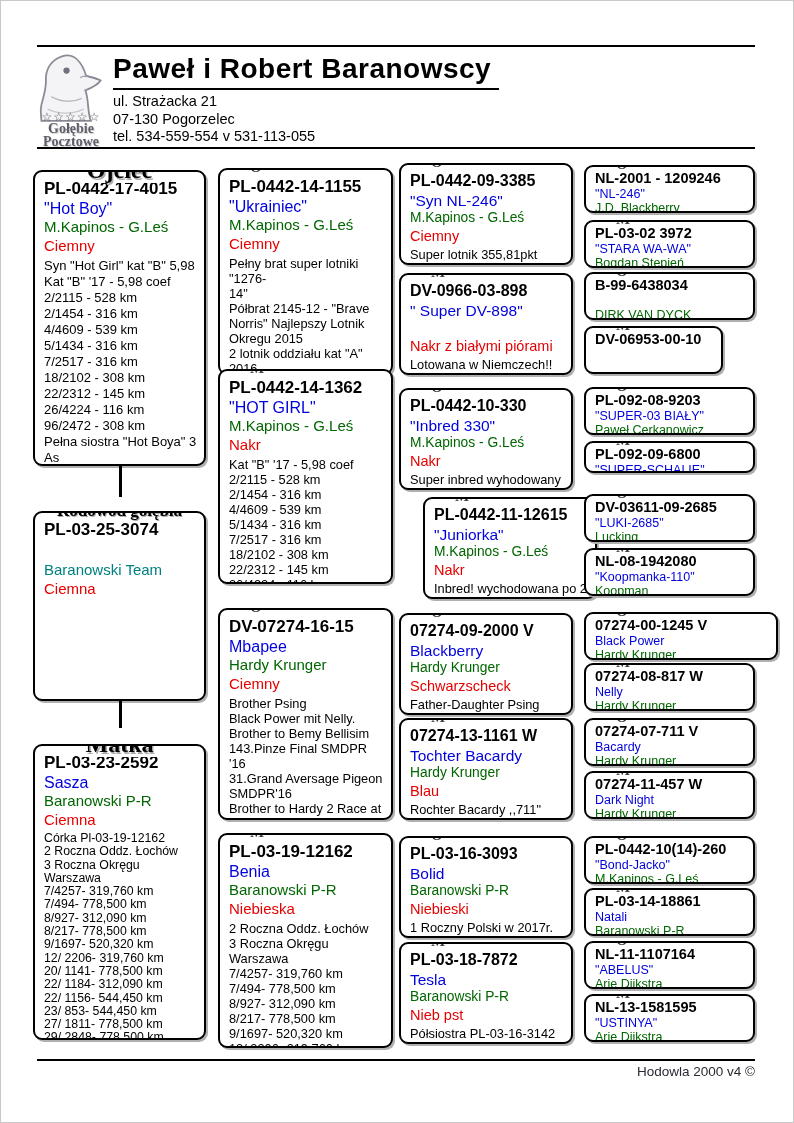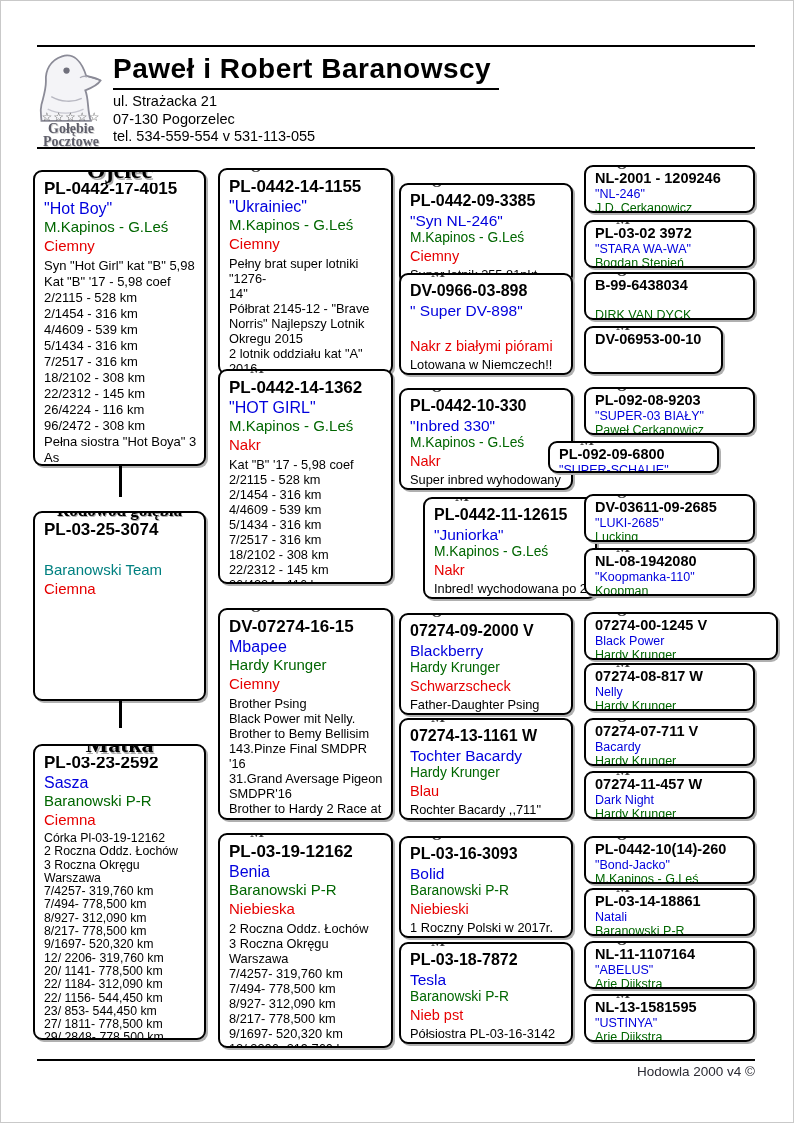--- a/index.html
+++ b/index.html
@@ -210,21 +210,21 @@
         <div>2 Roczna Oddz. Łochów</div>
         <div>3 Roczna Okręgu Warszawa</div>
         <div>7/4257- 319,760 km</div>
         <div>7/494- 778,500 km</div>
         <div>8/927- 312,090 km</div>
         <div>8/217- 778,500 km</div>
         <div>9/1697- 520,320 km</div>
         <div>12/ 2206- 319,760 km</div>
       </div>
   </div>
-    <div class="pbox g3" style="left: 399px; top: 163px; width: 174px; height: 102px; margin-top: 20px;">
+    <div class="pbox g3" style="left: 399px; top: 163px; width: 174px; height: 102px;">
     <span class="marker">O</span>
     <div class="ring">PL-0442-09-3385</div>
     <div class="name">"Syn NL-246"</div>
     <div class="breeder">M.Kapinos - G.Leś</div>
     <div class="colorline">Ciemny</div>
     <div class="note">Super lotnik 355,81pkt GMP</div>
 
   </div>
     <div class="pbox g3" style="left: 399px; top: 273px; width: 174px; height: 102px;">
     <span class="marker">M</span>
@@ -286,21 +286,21 @@
     <div class="name">Tesla</div>
     <div class="breeder">Baranowski P-R</div>
     <div class="colorline">Nieb pst</div>
     <div class="note">Półsiostra PL-03-16-3142</div>
 
   </div>
     <div class="pbox g4" style="left: 584px; top: 165px; width: 171px; height: 48px;">
     <span class="marker">O</span>
     <div class="ring">NL-2001 - 1209246</div>
     <div class="name">"NL-246"</div>
-    <div class="breeder">J.D. Cerkanowicz</div>
+    <div class="breeder">J.D. Blackberry</div>
 
   </div>
     <div class="pbox g4" style="left: 584px; top: 220px; width: 171px; height: 48px;">
     <span class="marker">M</span>
     <div class="ring">PL-03-02 3972</div>
     <div class="name">"STARA WA-WA"</div>
     <div class="breeder">Bogdan Stępień</div>
 
   </div>
     <div class="pbox g4" style="left: 584px; top: 272px; width: 171px; height: 48px;">
@@ -317,21 +317,21 @@
     <div class="breeder">&nbsp;</div>
 
   </div>
     <div class="pbox g4" style="left: 584px; top: 387px; width: 171px; height: 48px;">
     <span class="marker">O</span>
     <div class="ring">PL-092-08-9203</div>
     <div class="name">"SUPER-03 BIAŁY"</div>
     <div class="breeder">Paweł Cerkanowicz</div>
 
   </div>
-    <div class="pbox g4" style="left: 548px; top: 441px; width: 171px; height: 32px;">
+    <div class="pbox g4" style="left: 584px; top: 441px; width: 171px; height: 32px;">
     <span class="marker">M</span>
     <div class="ring">PL-092-09-6800</div>
     <div class="name">"SUPER-SCHALIE"</div>
     <div class="breeder">M.Kapinos - G.Leś</div>
 
   </div>
     <div class="pbox g4" style="left: 584px; top: 494px; width: 171px; height: 48px;">
     <span class="marker">O</span>
     <div class="ring">DV-03611-09-2685</div>
     <div class="name">"LUKI-2685"</div>

